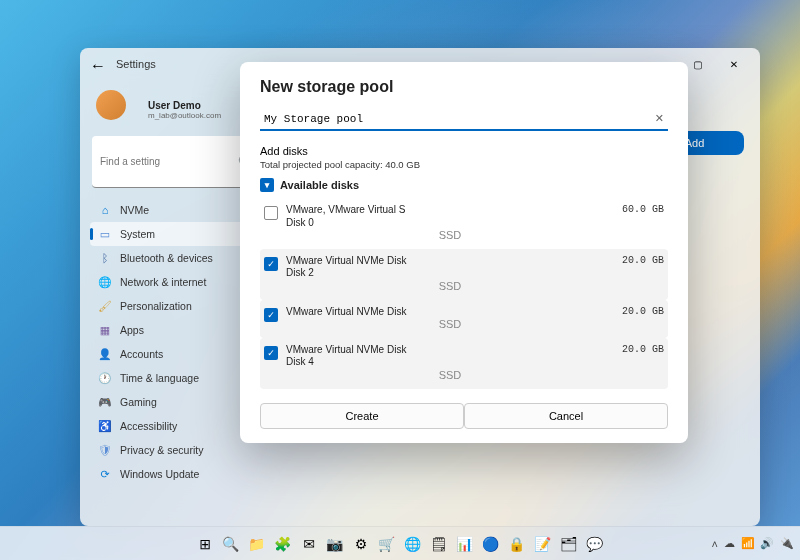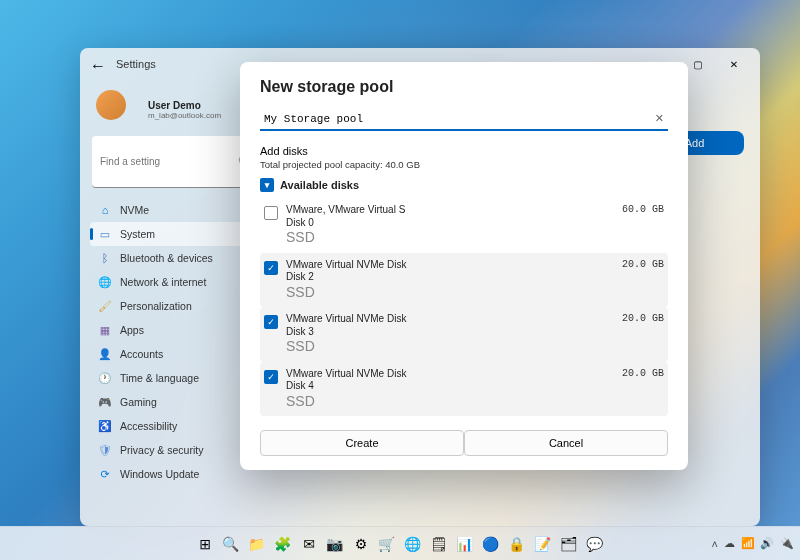--- a/index.html
+++ b/index.html
@@ -54,21 +54,21 @@
   .avail-header { display: flex; align-items: center; gap: 6px; font-size: 11px; font-weight: 600; color: #222; margin-bottom: 6px; }
   .avail-header .chk { width: 14px; height: 14px; background: #0067c0; border-radius: 2px; display: flex; align-items: center; justify-content: center; color: #fff; font-size: 9px; }
   
   .disk-row { display: flex; align-items: flex-start; gap: 8px; padding: 6px 4px; border-radius: 4px; }
   .disk-row.sel { background: #f3f3f3; }
   .disk-row .chk { width: 14px; height: 14px; border-radius: 2px; flex-shrink: 0; margin-top: 2px; display: flex; align-items: center; justify-content: center; font-size: 9px; }
   .disk-row .chk.checked { background: #0067c0; color: #fff; }
   .disk-row .chk.unchecked { border: 1px solid #888; background: #fff; }
   .disk-info { flex: 1; display: flex; flex-direction: column; line-height: 1.25; }
   .disk-name { font-size: 10px; color: #222; }
-  .disk-type { font-size: 14px; color: #888; }
+  .disk-type { font-size: 11px; color: #888; text-align: center; }
   .disk-size { font-size: 10px; color: #333; font-family: Liberation Mono, monospace; }
   
   .dialog-btns { display: flex; margin-top: 14px; }
   .dialog-btns button { flex: 1; padding: 6px 0; font-size: 11px; border: 1px solid #ccc; background: #fbfbfb; border-radius: 4px; cursor: pointer; }
   
   .taskbar { position: absolute; left: 0; right: 0; bottom: 0; height: 34px; background: rgba(242,244,248,0.85); backdrop-filter: blur(20px); display: flex; align-items: center; border-top: 1px solid rgba(0,0,0,0.05); }
   .taskbar .center-icons { position: absolute; left: 50%; transform: translateX(-50%); display: flex; gap: 4px; align-items: center; }
   .taskbar .ticon { width: 22px; height: 22px; border-radius: 4px; display: flex; align-items: center; justify-content: center; font-size: 14px; cursor: pointer; }
   .taskbar .tray { position: absolute; right: 6px; display: flex; align-items: center; gap: 6px; font-size: 10px; color: #444; }
   .taskbar .tray .tic { font-size: 11px; cursor: pointer; }
@@ -210,21 +210,20 @@
       <span class="disk-name">VMware Virtual NVMe Disk</span>
       <span class="disk-name">Disk 2</span>
       <span class="disk-type">SSD</span>
     </div>
     <span class="disk-size">20.0 GB</span>
       </div>
       <div class="disk-row sel">
     <span class="chk checked">✓</span>
     <div class="disk-info">
       <span class="disk-name">VMware Virtual NVMe Disk</span>
-      <span class="disk-name">Disk 3</span>
       <span class="disk-type">SSD</span>
     </div>
     <span class="disk-size">20.0 GB</span>
       </div>
       <div class="disk-row sel">
     <span class="chk checked">✓</span>
     <div class="disk-info">
       <span class="disk-name">VMware Virtual NVMe Disk</span>
       <span class="disk-name">Disk 4</span>
       <span class="disk-type">SSD</span>

